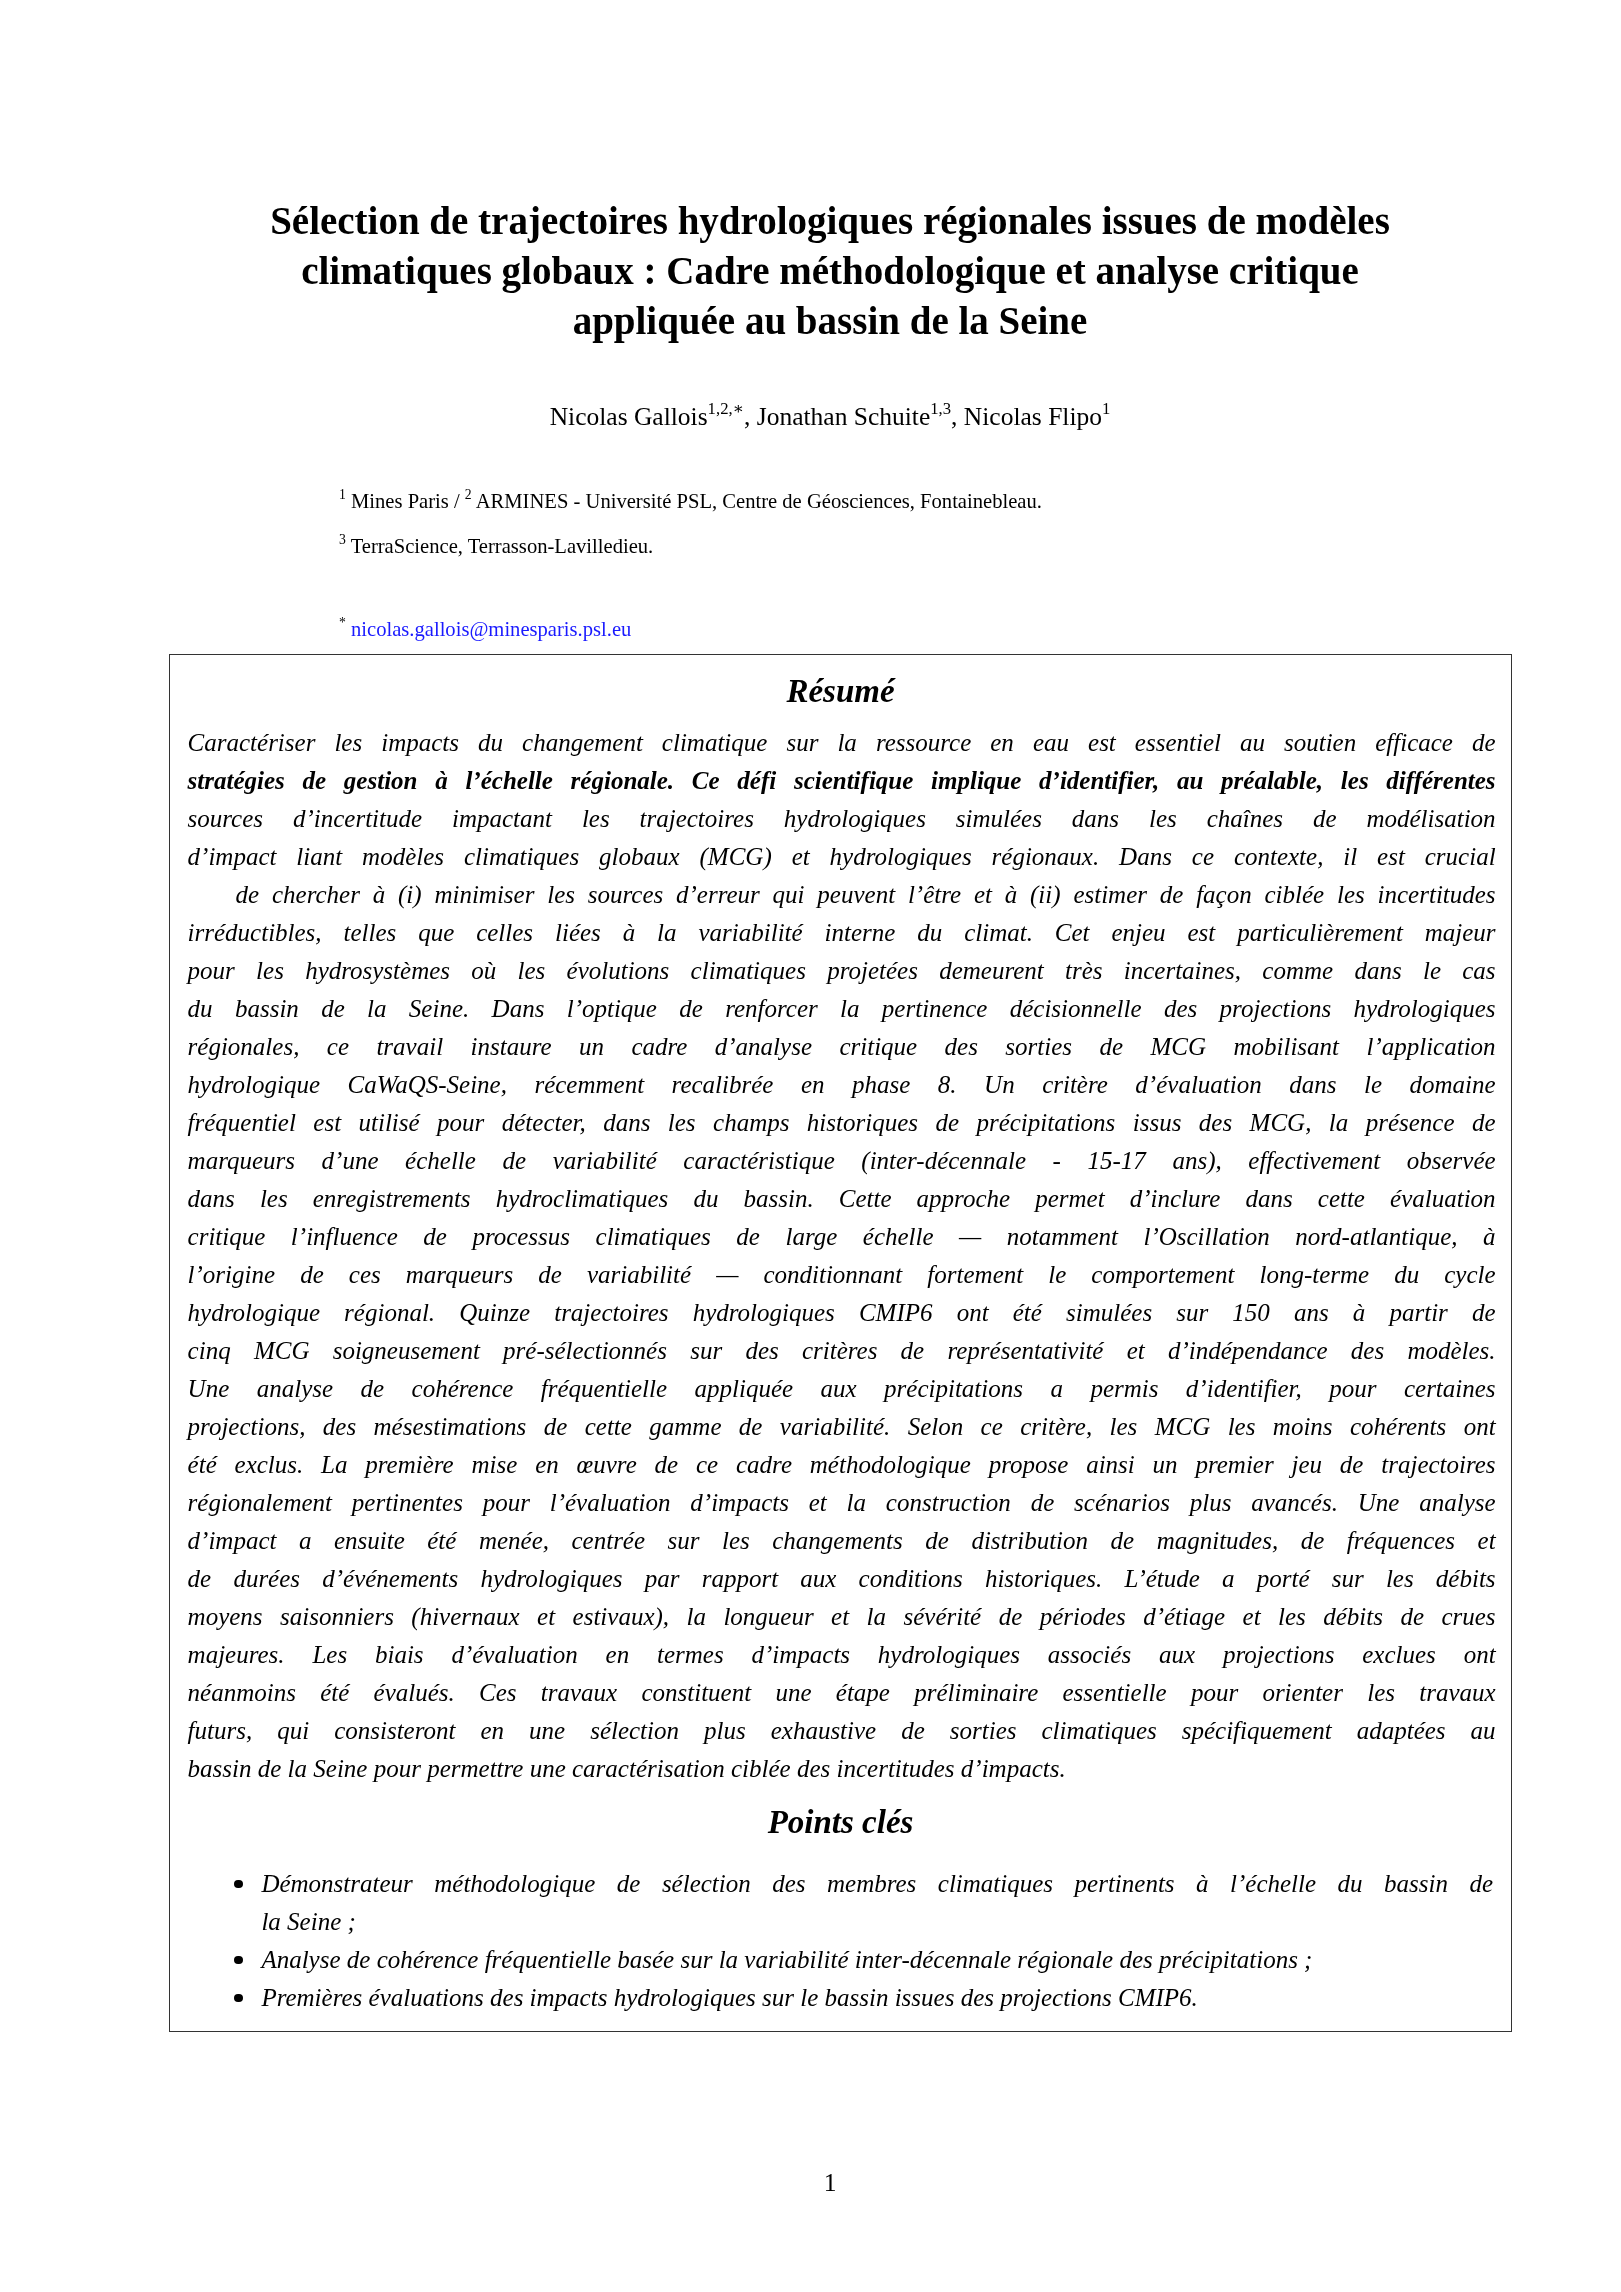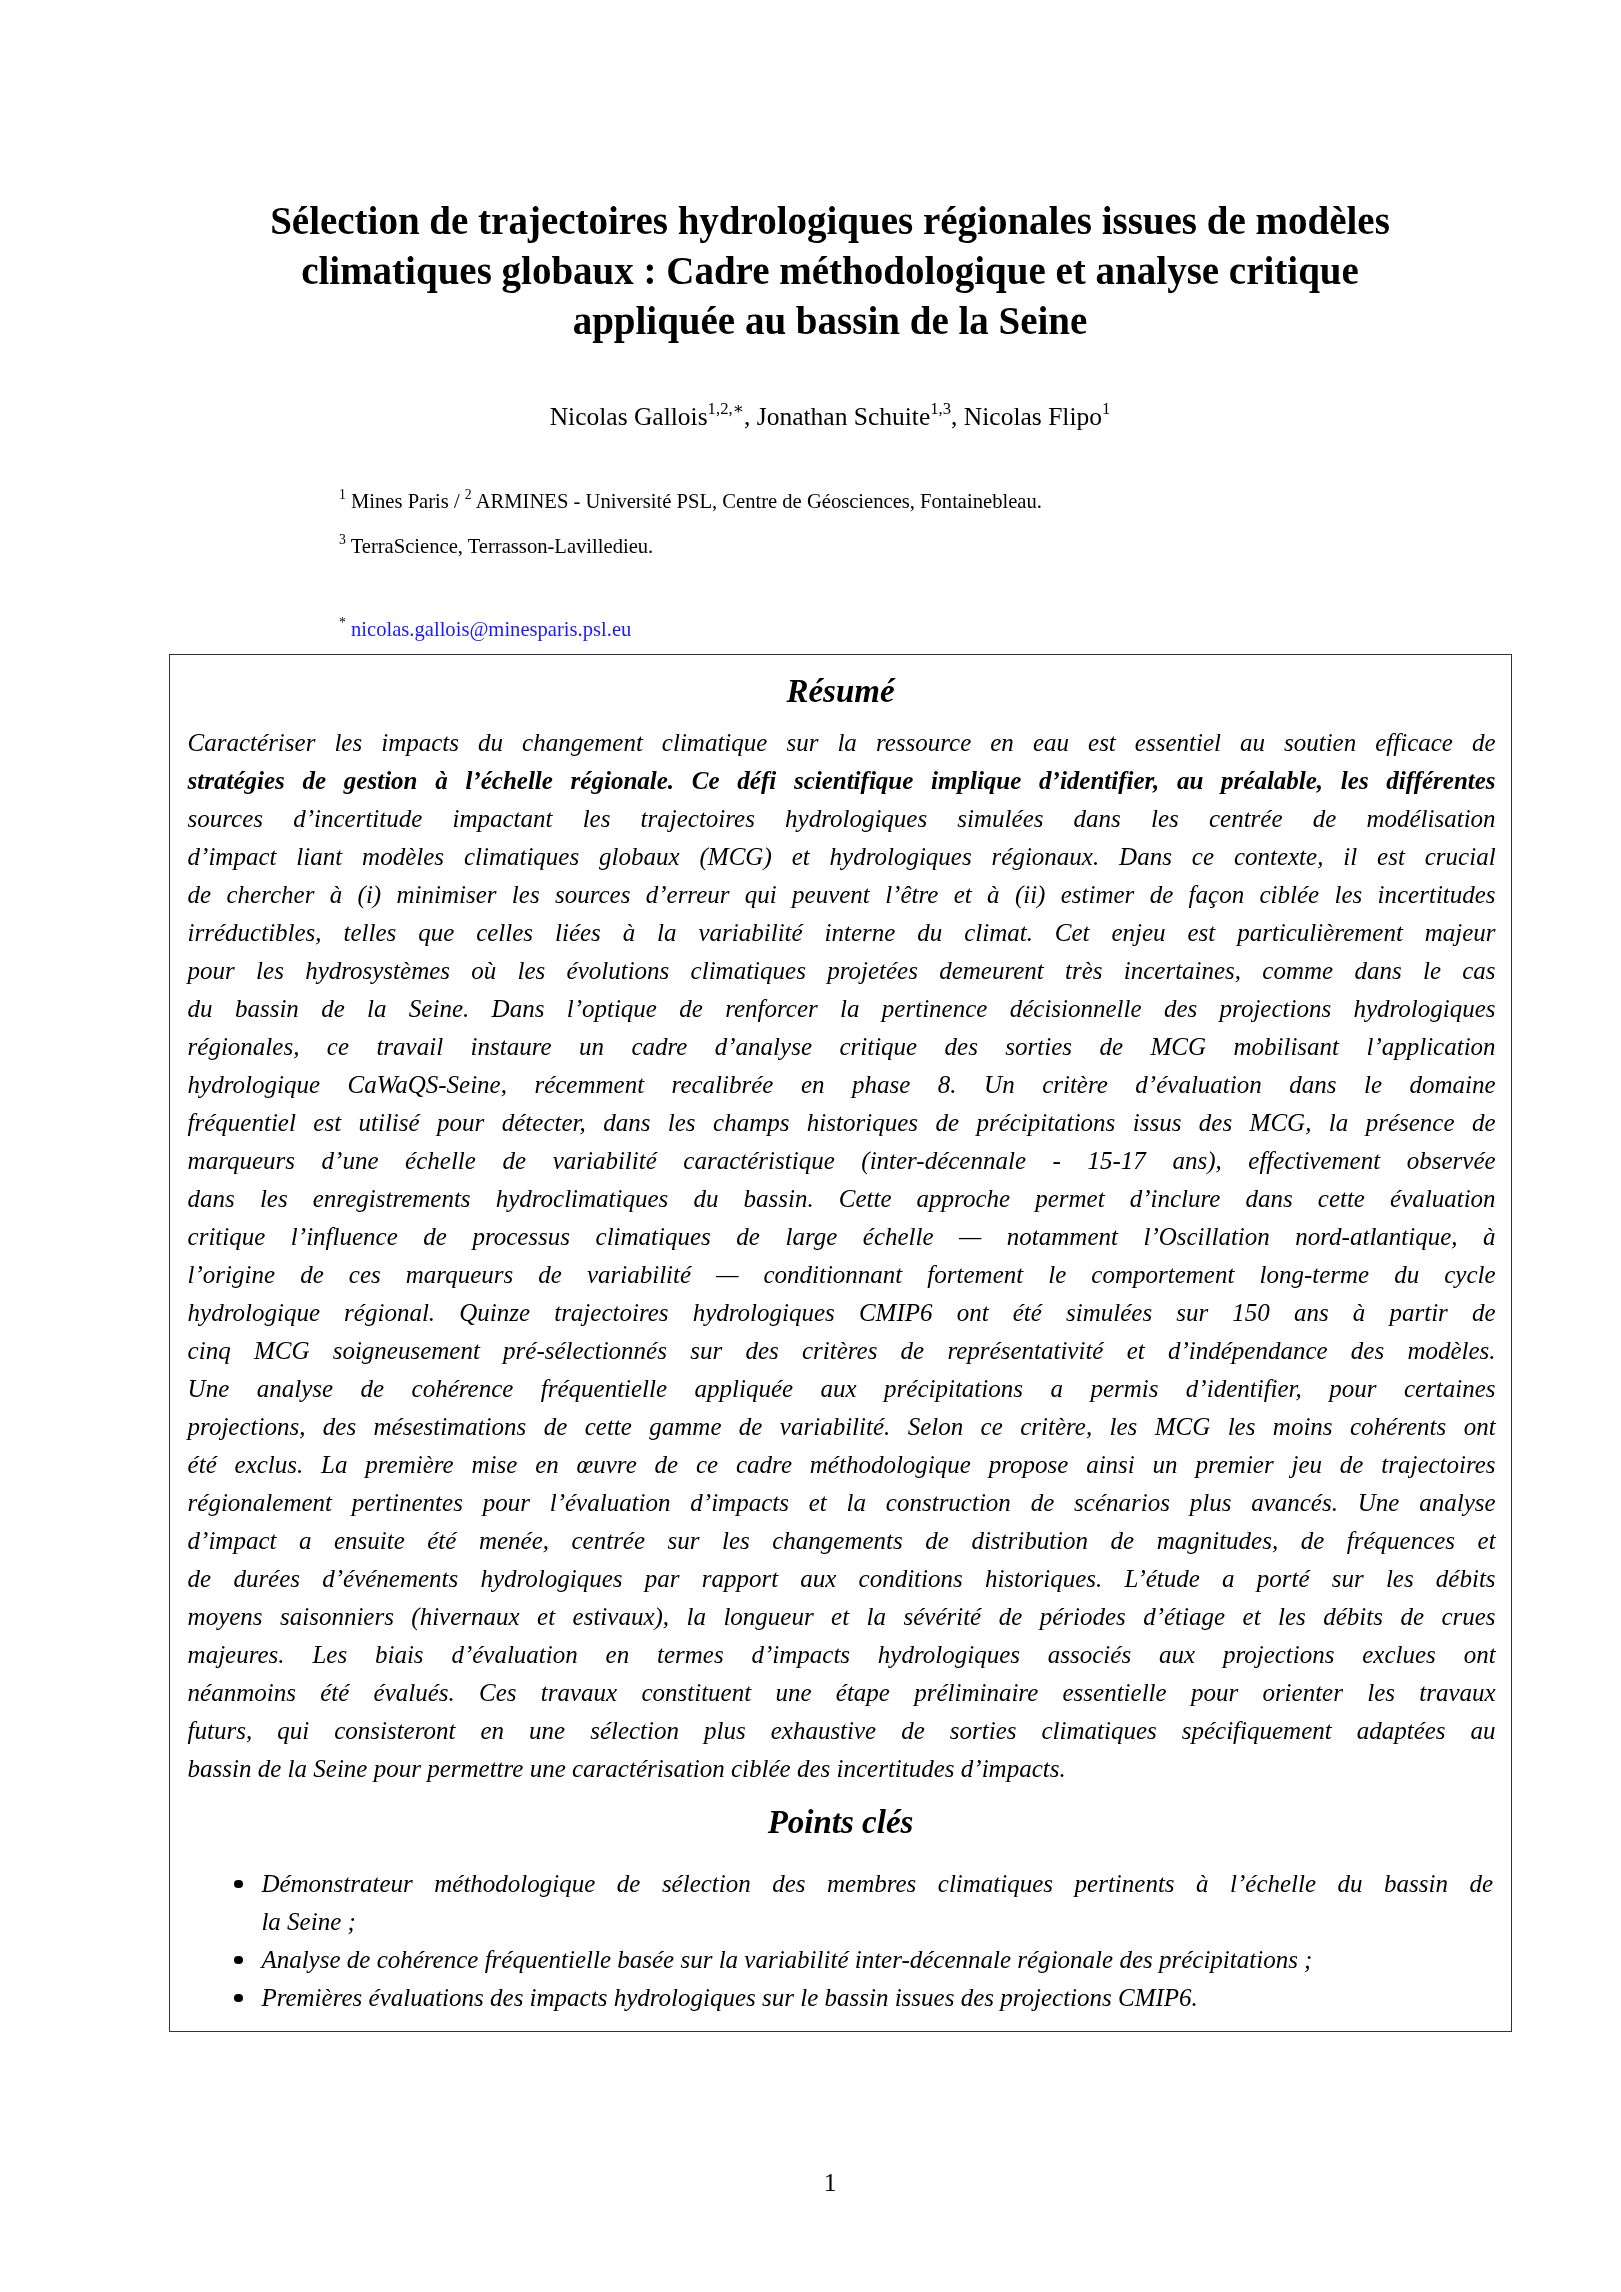--- a/index.html
+++ b/index.html
@@ -54,23 +54,23 @@
 </div>
 <div class="aff aff3">
   <sup>*</sup> <a class="email" href="#">nicolas.gallois@minesparis.psl.eu</a>
 </div>
 
 <div class="box">
   <div class="sec-title resume-title">Résumé</div>
   <div class="abstract" id="abstract-body">
       <span class="ln" style="white-space: normal;">Caractériser les impacts du changement climatique sur la ressource en eau est essentiel au soutien efficace de</span>
       <span class="ln" style="white-space: normal; font-weight: bold;">stratégies de gestion à l’échelle régionale. Ce défi scientifique implique d’identifier, au préalable, les différentes</span>
-      <span class="ln" style="white-space: normal;">sources d’incertitude impactant les trajectoires hydrologiques simulées dans les centrée de modélisation</span>
+      <span class="ln" style="white-space: normal;">sources d’incertitude impactant les trajectoires hydrologiques simulées dans les chaînes de modélisation</span>
       <span class="ln" style="white-space: normal;">d’impact liant modèles climatiques globaux (MCG) et hydrologiques régionaux. Dans ce contexte, il est crucial</span>
-      <span class="ln" style="white-space: normal;">de chercher à (i) minimiser les sources d’erreur qui peuvent l’être et à (ii) estimer de façon ciblée les incertitudes</span>
+      <span class="ln" style="white-space: normal; margin-left: 48px;">de chercher à (i) minimiser les sources d’erreur qui peuvent l’être et à (ii) estimer de façon ciblée les incertitudes</span>
       <span class="ln" style="white-space: normal;">irréductibles, telles que celles liées à la variabilité interne du climat. Cet enjeu est particulièrement majeur</span>
       <span class="ln" style="white-space: normal;">pour les hydrosystèmes où les évolutions climatiques projetées demeurent très incertaines, comme dans le cas</span>
       <span class="ln" style="white-space: normal;">du bassin de la Seine. Dans l’optique de renforcer la pertinence décisionnelle des projections hydrologiques</span>
       <span class="ln" style="white-space: normal;">régionales, ce travail instaure un cadre d’analyse critique des sorties de MCG mobilisant l’application</span>
       <span class="ln" style="white-space: normal;">hydrologique CaWaQS-Seine, récemment recalibrée en phase 8. Un critère d’évaluation dans le domaine</span>
       <span class="ln" style="white-space: normal;">fréquentiel est utilisé pour détecter, dans les champs historiques de précipitations issus des MCG, la présence de</span>
       <span class="ln" style="white-space: normal; font-family: Liberation Serif, serif;">marqueurs d’une échelle de variabilité caractéristique (inter-décennale - 15-17 ans), effectivement observée</span>
       <span class="ln" style="white-space: normal;">dans les enregistrements hydroclimatiques du bassin. Cette approche permet d’inclure dans cette évaluation</span>
       <span class="ln" style="white-space: normal;">critique l’influence de processus climatiques de large échelle — notamment l’Oscillation nord-atlantique, à</span>
       <span class="ln" style="white-space: normal;">l’origine de ces marqueurs de variabilité — conditionnant fortement le comportement long-terme du cycle</span>

